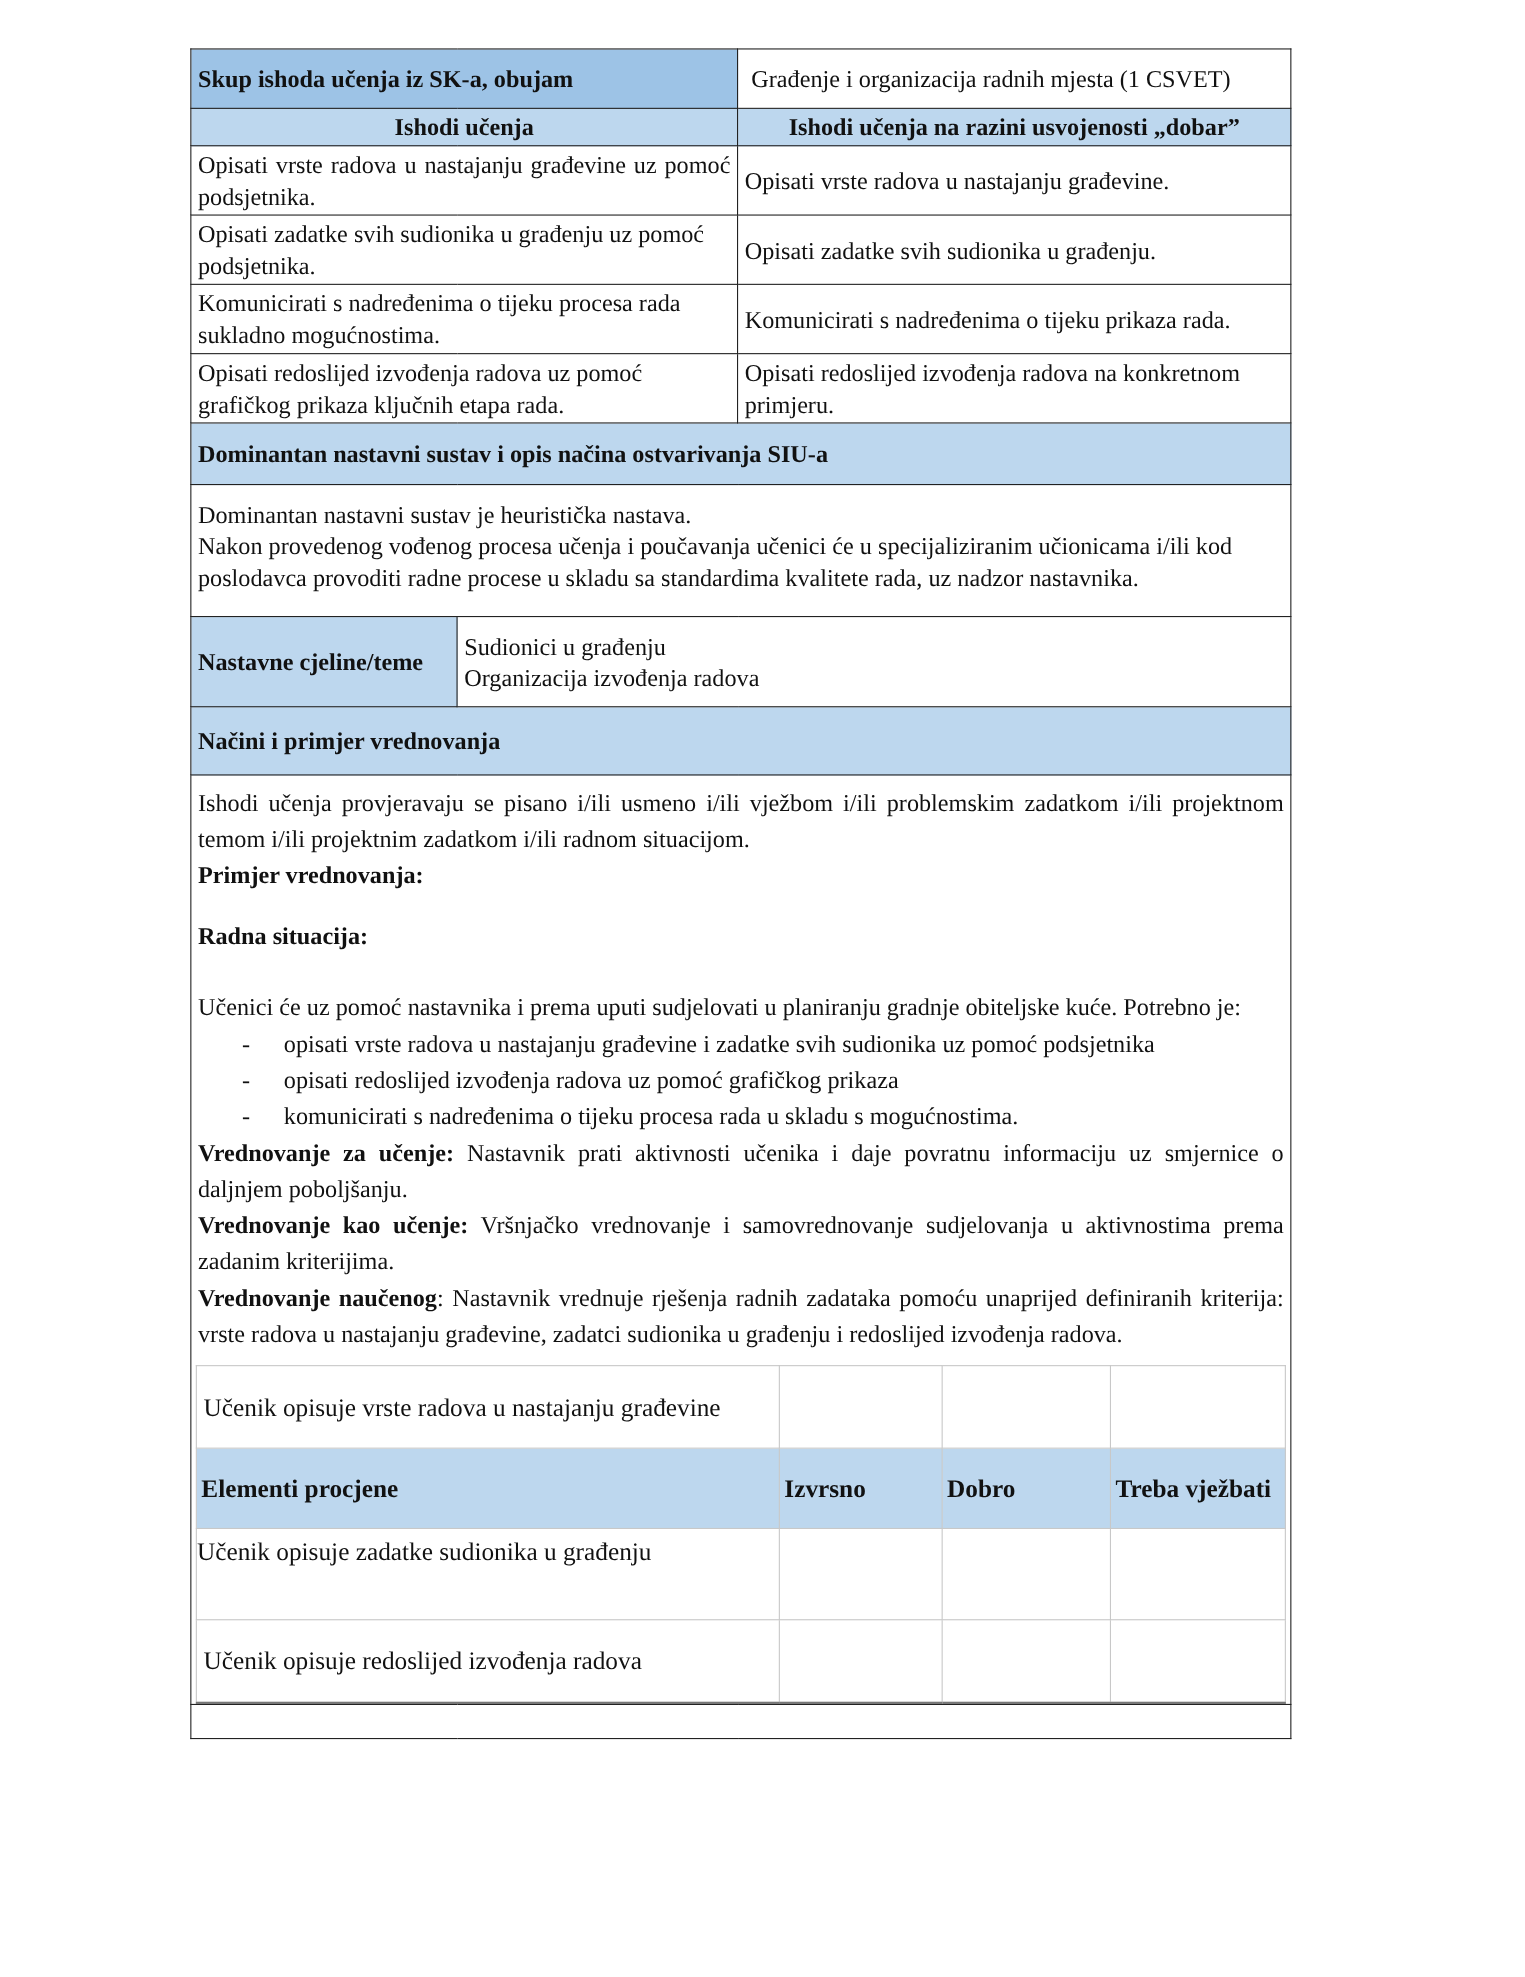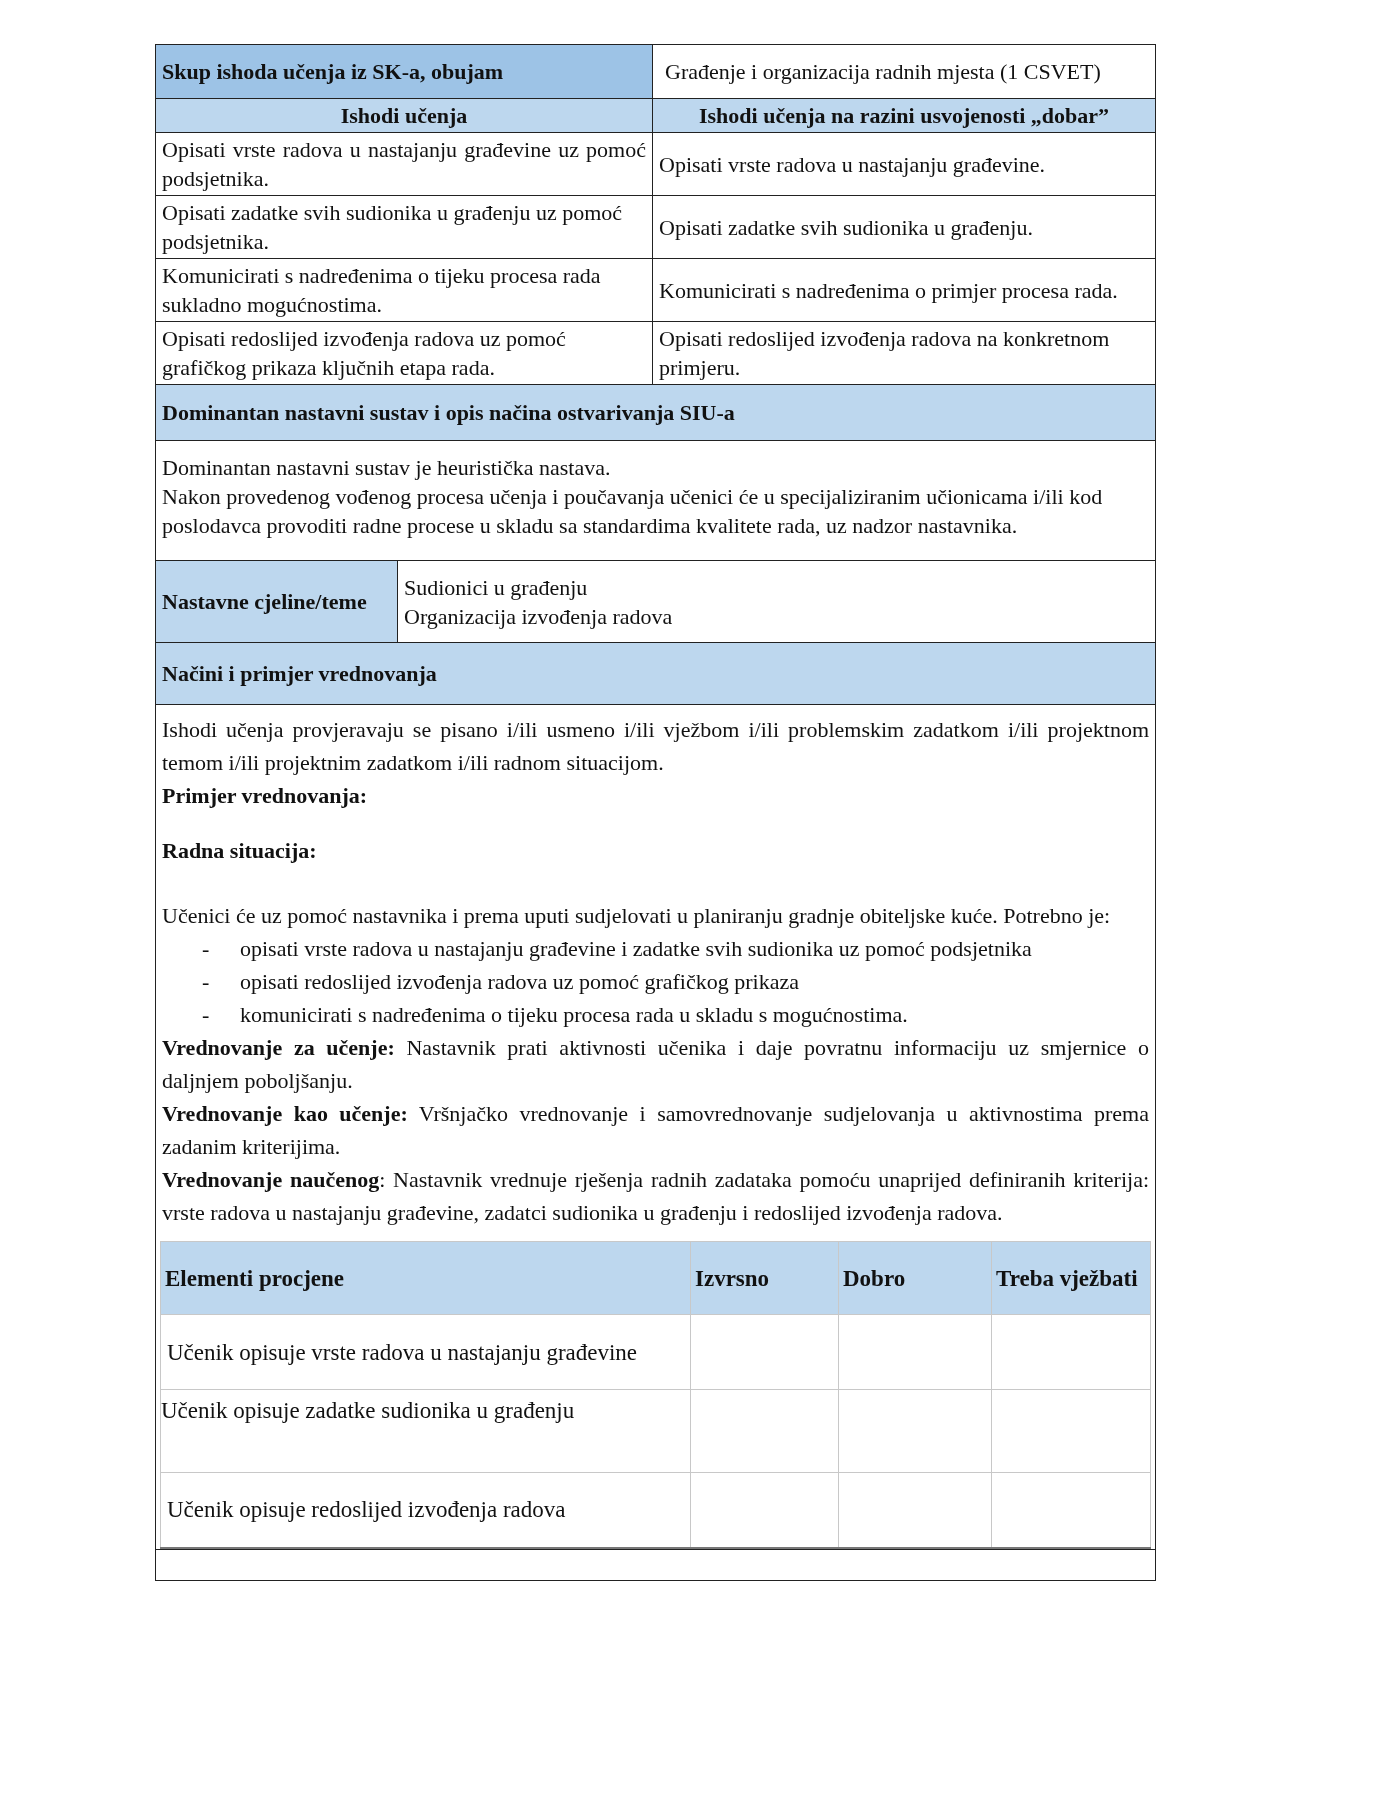--- a/index.html
+++ b/index.html
@@ -1,17 +1,17 @@
 <!DOCTYPE html>
 <html><head>
   <meta charset="utf-8">
   <style>
     html, body { margin:0; padding:0; background:#ffffff; }
     body { width:1386px; height:1797px; position:relative; font-family:"Liberation Serif","DejaVu Serif",serif; color:#111; }
-    .page { position:absolute; left:155px; top:44px; width:1000px; }
+    .page { position:absolute; left:173px; top:44px; width:1000px; }
     table.main { width:1000px; border-collapse:collapse; table-layout:fixed; }
     table.main td { border:1.5px solid #222; padding:2px 6px; vertical-align:middle; font-size:22px; line-height:29px; }
     .hdr-dark { background:#9dc3e6; font-weight:bold; }
     .hdr-light { background:#bdd7ee; font-weight:bold; text-align:center;font-family:Liberation Serif, serif; }
     .sec-hdr { background:#bdd7ee; font-weight:bold; }
     .just { text-align:justify; text-align-last:left; }
     .title-right { font-weight:normal; padding-left:12px !important;border-radius:24px; }
     .list { margin:0; padding:0; list-style:none; }
     .list li { position:relative; padding-left:78px; }
     .list li::before { content:"-"; position:absolute; left:40px; }
@@ -56,21 +56,21 @@
     <tr style="height:61px">
       <td colspan="2" class="just">Opisati vrste radova u nastajanju građevine uz pomoć podsjetnika.</td>
       <td>Opisati vrste radova u nastajanju građevine.</td>
     </tr>
     <tr style="height:61px">
       <td colspan="2">Opisati zadatke svih sudionika u građenju uz pomoć podsjetnika.</td>
       <td>Opisati zadatke svih sudionika u građenju.</td>
     </tr>
     <tr style="height:61px">
       <td colspan="2">Komunicirati s nadređenima o tijeku procesa rada sukladno mogućnostima.</td>
-      <td>Komunicirati s nadređenima o primjer procesa rada.</td>
+      <td>Komunicirati s nadređenima o tijeku prikaza rada.</td>
     </tr>
     <tr style="height:61px">
       <td colspan="2">Opisati redoslijed izvođenja radova uz pomoć grafičkog prikaza ključnih etapa rada.</td>
       <td>Opisati redoslijed izvođenja radova na konkretnom primjeru.</td>
     </tr>
 
     <tr style="height:56px">
       <td colspan="3" class="sec-hdr">Dominantan nastavni sustav i opis načina ostvarivanja SIU-a</td>
     </tr>
     <tr style="height:120px">
@@ -108,31 +108,31 @@
 
         <div class="assess-wrap">
           <table class="assess">
             <colgroup>
               <col style="width:530px">
                   <col style="width:148px">
                   <col style="width:153px">
                   <col style="width:159px">
             </colgroup>
             <tbody>
-                  <tr>
+                  <tr style="height:75px">
+              <td style="padding-left:6px">Učenik opisuje vrste radova u nastajanju građevine</td>
+              <td></td>
+              <td></td>
+              <td></td>
+            </tr>
+            <tr>
               <th>Elementi procjene</th>
               <th>Izvrsno</th>
               <th>Dobro</th>
               <th>Treba vježbati</th>
-            </tr>
-            <tr style="height:75px">
-              <td style="padding-left:6px">Učenik opisuje vrste radova u nastajanju građevine</td>
-              <td></td>
-              <td></td>
-              <td></td>
             </tr>
             <tr style="height:83px">
               <td style="vertical-align:top; padding:6px 0 0 0;">Učenik opisuje zadatke sudionika u građenju</td>
               <td></td>
               <td></td>
               <td></td>
             </tr>
             <tr class="last" style="height:75px">
               <td style="padding-left:6px">Učenik opisuje redoslijed izvođenja radova</td>
               <td></td>

